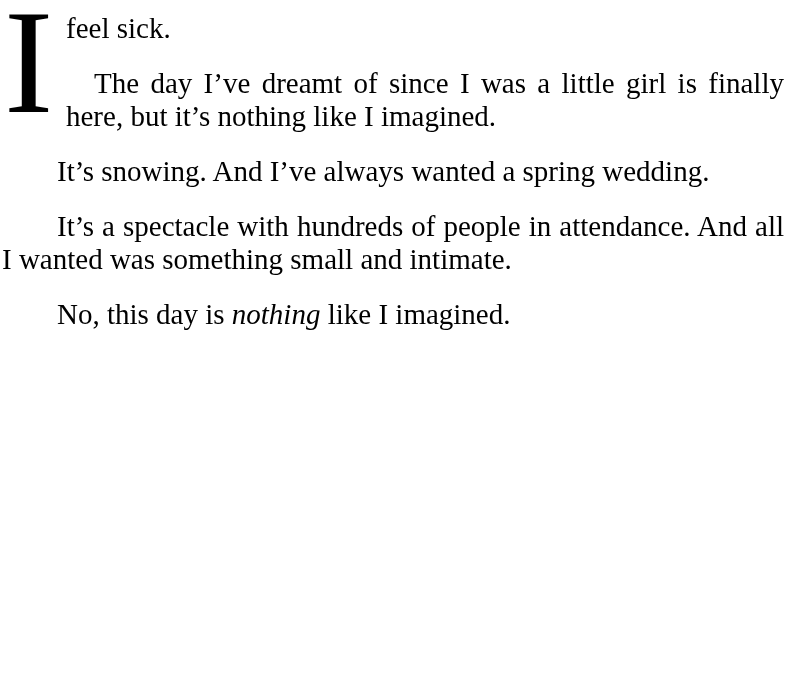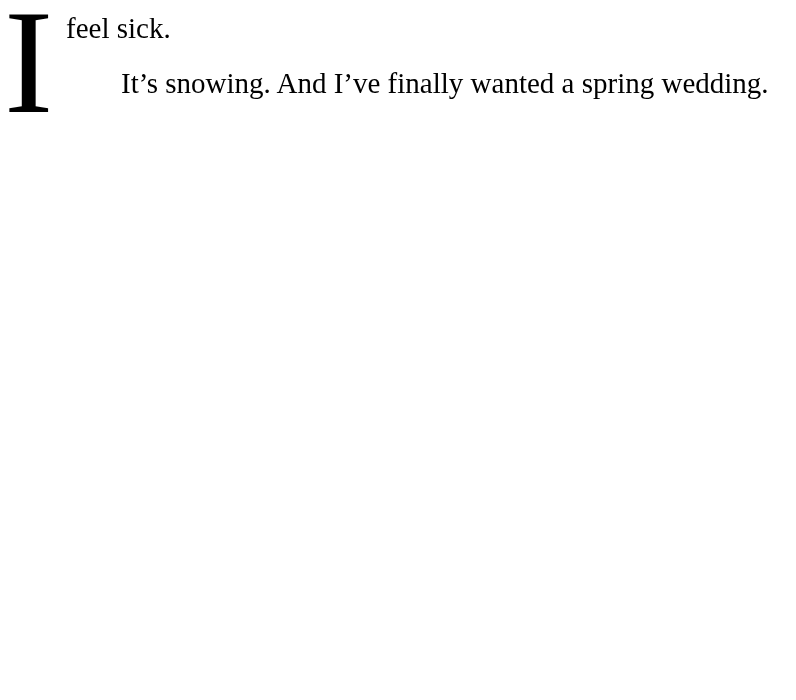--- a/index.html
+++ b/index.html
@@ -60,21 +60,26 @@
 <body>
 
 <div class="page">
 
   <span class="dropcap">
     <span class="glyph">I</span>
   </span>
 
   <p class="opening">feel sick.</p>
 
+  <p class="after-dropcap">The day I’ve dreamt of since I was a little girl is finally here, but it’s nothing like I imagined.</p>
 
-  <p>It’s snowing. And I’ve finally wanted a spring wedding.</p>
+  <p>It’s snowing. And I’ve always wanted a spring wedding.</p>
+
+
+  <p>It’s a spectacle with hundreds of people in attendance. And all I wanted was something small and intimate.</p>
 
 
 
-
-
+  <p>
+    <span>No, this day is </span><em>nothing</em><span> like I imagined.</span>
+  </p>
 
 </div>
 
 </body></html>

